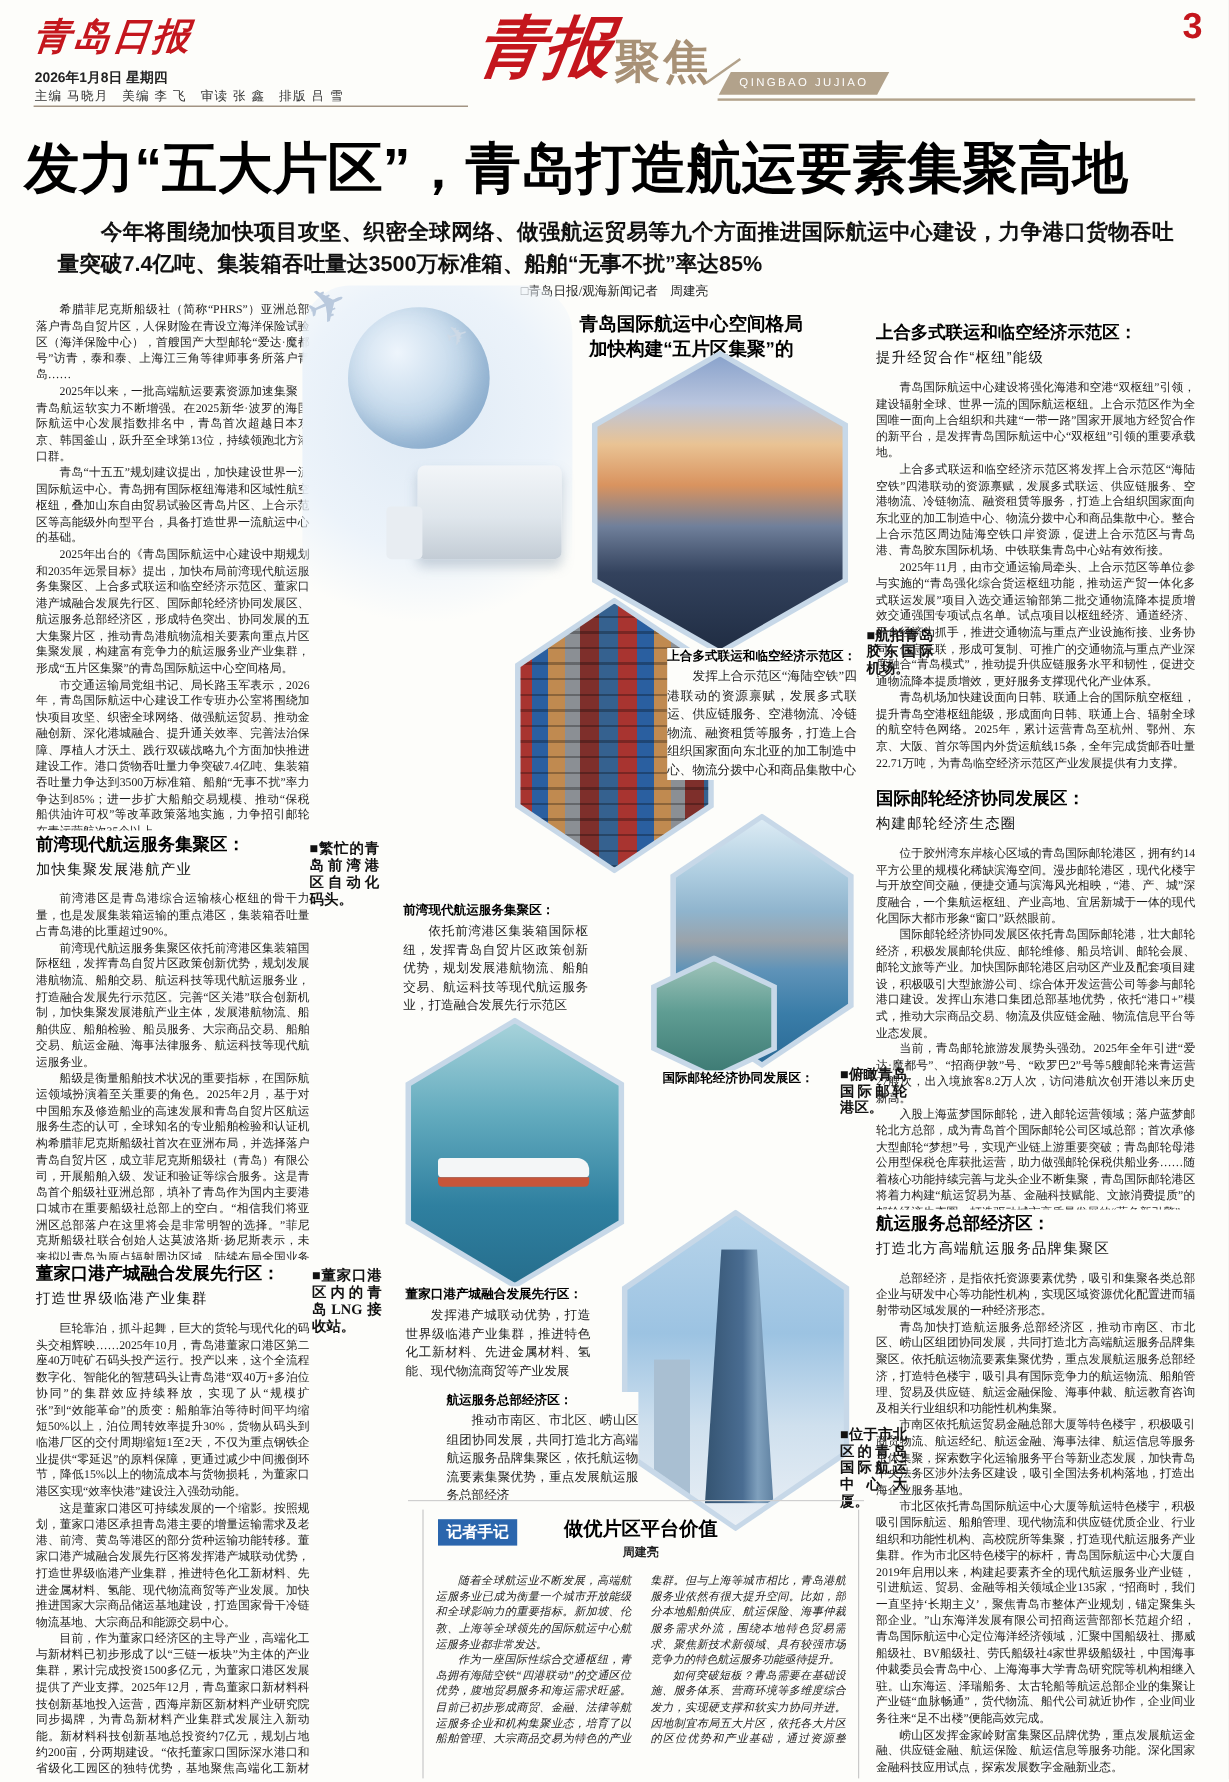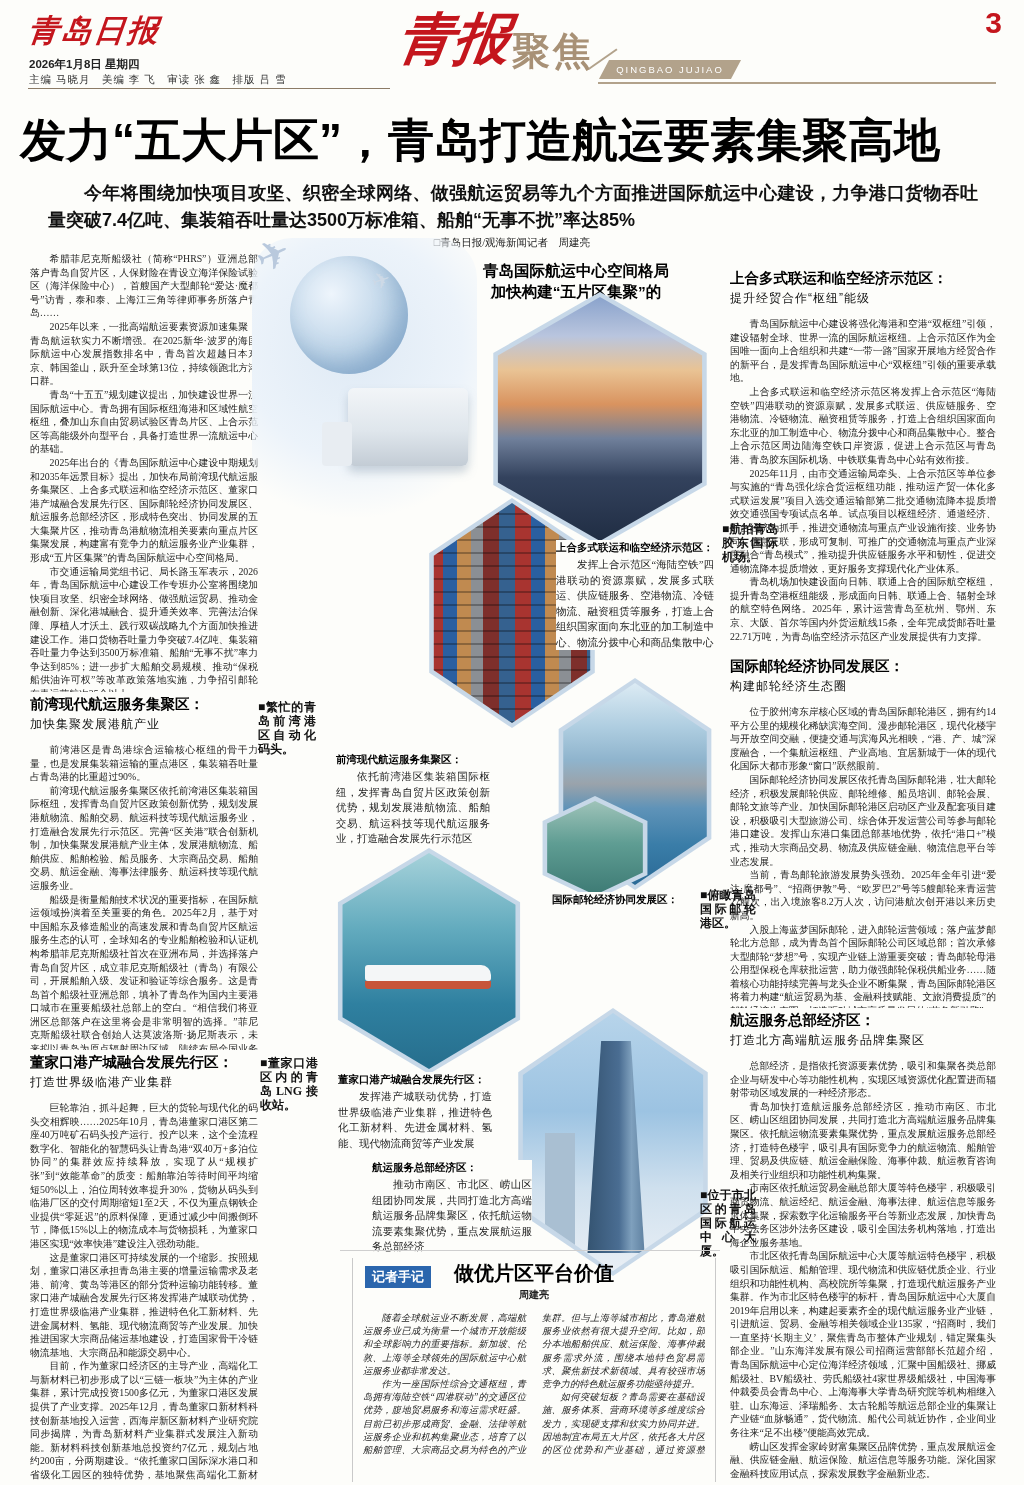--- a/index.html
+++ b/index.html
@@ -107,21 +107,21 @@
   .cap-lng  {left:260px;top:1056px;width:58px;}
   .cap-twr  {left:700px;top:1188px;width:56px;}
 
   
   .mid-rule{position:absolute;left:340px;top:1250px;width:380px;height:1px;background:#cfcfcf;}
   .notes{position:absolute;left:352px;top:1258px;width:364px;height:224px;
          border-left:1px solid #c9c9c9;border-right:1px solid #c9c9c9;padding:4px 10px 0 10px;overflow:hidden;}
   .notes-head{position:relative;height:46px;}
   .notes-label{position:absolute;left:2px;top:4px;background:#2b66ad;color:#fff;
                font-family:"Liberation Sans",sans-serif;font-weight:700;font-size:13px;padding:2px 7px;}
-  .notes-title{text-align:center;font-family:Liberation Mono, monospace;font-weight:900;font-size:20px;color:#000;line-height:26px;}
+  .notes-title{text-align:center;font-family:Liberation Serif, serif;font-weight:900;font-size:16px;color:#000;line-height:26px;}
   .notes-author{text-align:center;font-size:10px;font-weight:700;color:#222;line-height:14px;}
   .notes-text{columns:2;column-gap:16px;height:156px;overflow:hidden;margin-top:4px;}
   .notes-text p{margin:0;font-size:9.3px;line-height:13.2px;text-indent:2em;text-align:justify;font-style:italic;color:#222;}
 </style>
 </head>
 <body>
 
 <div id="page" data-name="newspaper-page">
 
   <div class="masthead" data-name="masthead-logo">青岛日报</div>

